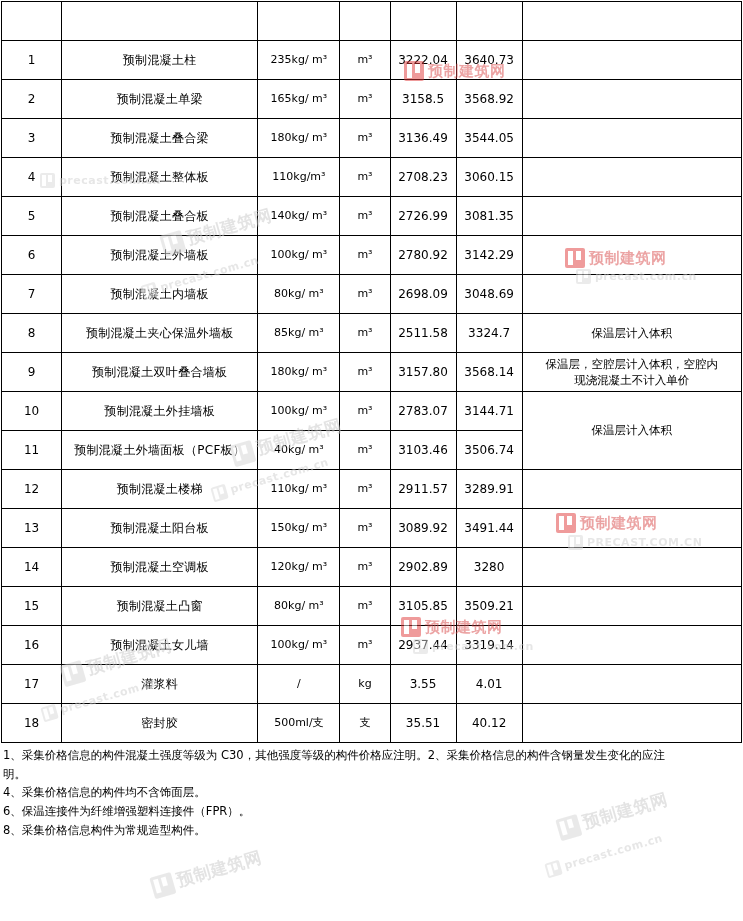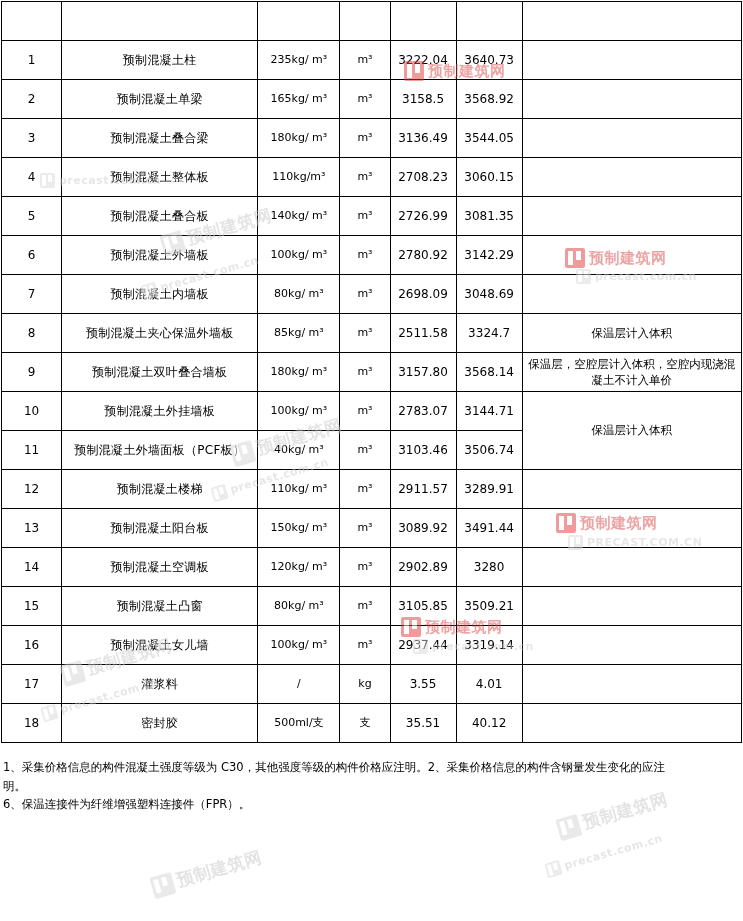--- a/index.html
+++ b/index.html
@@ -61,25 +61,25 @@
     font-size: 12px;
     letter-spacing: 0.3px;
   }
   tbody td.idx { font-size: 12px; }
   tbody td.qty { font-size: 11px; }
   tbody td.unit { font-size: 11px; }
   tbody td.num { font-size: 12px; }
   tbody td.remark {
     font-size: 11.5px;
     line-height: 1.4;
-    padding: 2px 4px;
+    padding: 2px 21px;
   }
 
   .notes {
-    margin: 15px 2px 0 3px;
+    margin: 3px 2px 0 3px;
     font-size: 11.5px;
     line-height: 1.62;
     color: #000;
     position: relative;
     z-index: 4;
   }
   .notes div { white-space: nowrap; }
 
   
   .wm-layer {
@@ -328,21 +328,23 @@
         <td class="num">35.51</td>
         <td class="num">40.12</td>
         <td class="remark"></td>
       </tr>
     </tbody>
   </table>
 
   <div class="notes">
     <div>1、采集价格信息的构件混凝土强度等级为 C30，其他强度等级的构件价格应注明。2、采集价格信息的构件含钢量发生变化的应注</div>
     <div>明。</div>
+    <div>4、采集价格信息的构件均不含饰面层。</div>
     <div>6、保温连接件为纤维增强塑料连接件（FPR）。</div>
+    <div>8、采集价格信息构件为常规造型构件。</div>
   </div>
 
   <div class="wm-layer">
     <div class="wm" style="left:404px; top:60px;">
       <span class="mark"></span>
       <span class="txt">预制建筑网</span>
     </div>
     <div class="wm small ghost" style="left:40px; top:172px;">
       <span class="mark"></span>
       <span class="txt">precast.com.cn</span>

